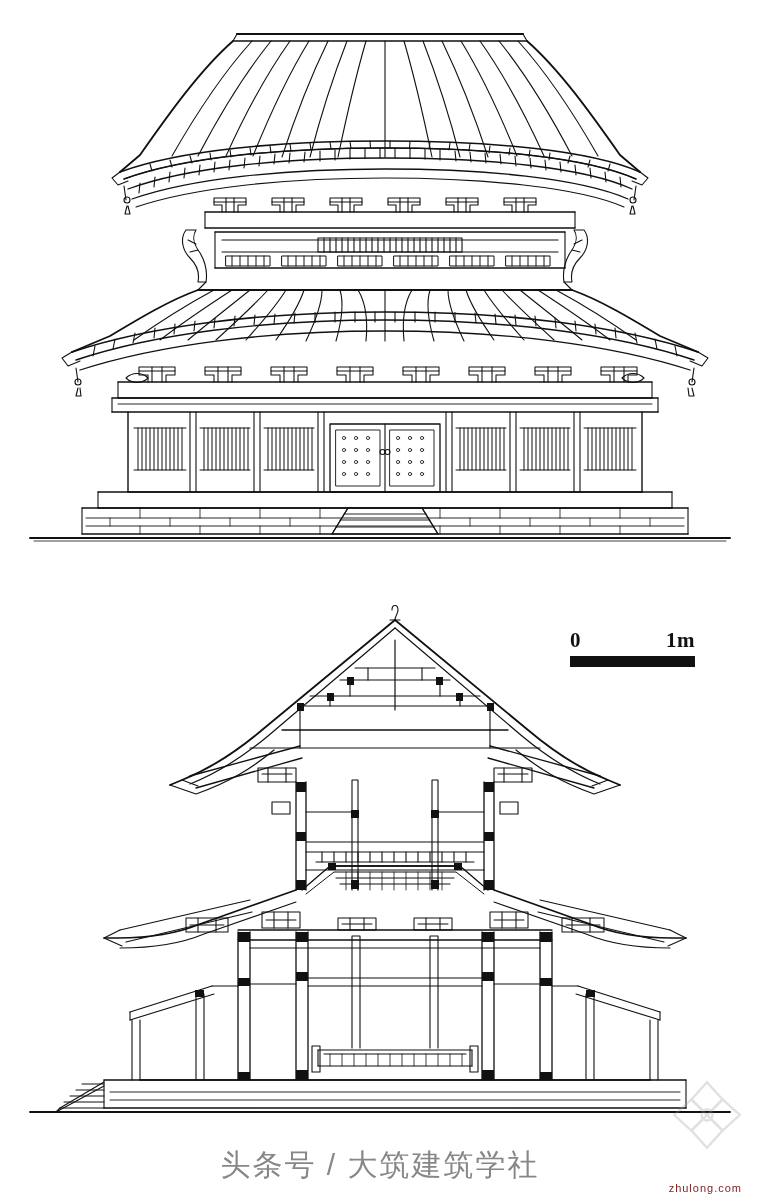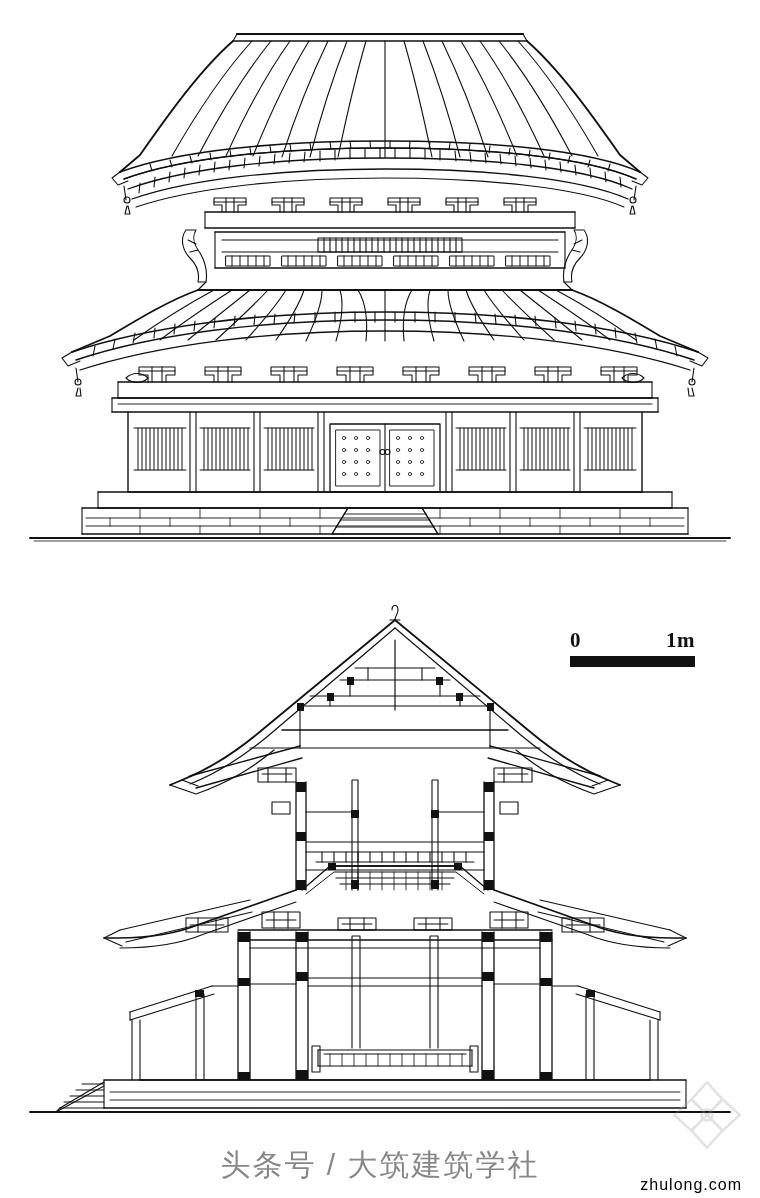--- a/index.html
+++ b/index.html
@@ -73,22 +73,22 @@
     font-size: 30px;
     letter-spacing: 2px;
     color: #737373;
     font-family: "Liberation Sans", sans-serif;
     opacity: .85;
   }
   #watermark-url {
     position: absolute;
     right: 18px;
     bottom: 4px;
-    font-size: 16px;
-    color: #000000;
+    font-size: 11px;
+    color: #7f1d1d;
     letter-spacing: 1px;
   }
 </style>
 </head>
 <body>
 
 <div class="sheet">
 
   <div class="drawing" id="elevation-panel">
     <svg viewBox="0 0 760 580" preserveAspectRatio="xMidYMid meet">

